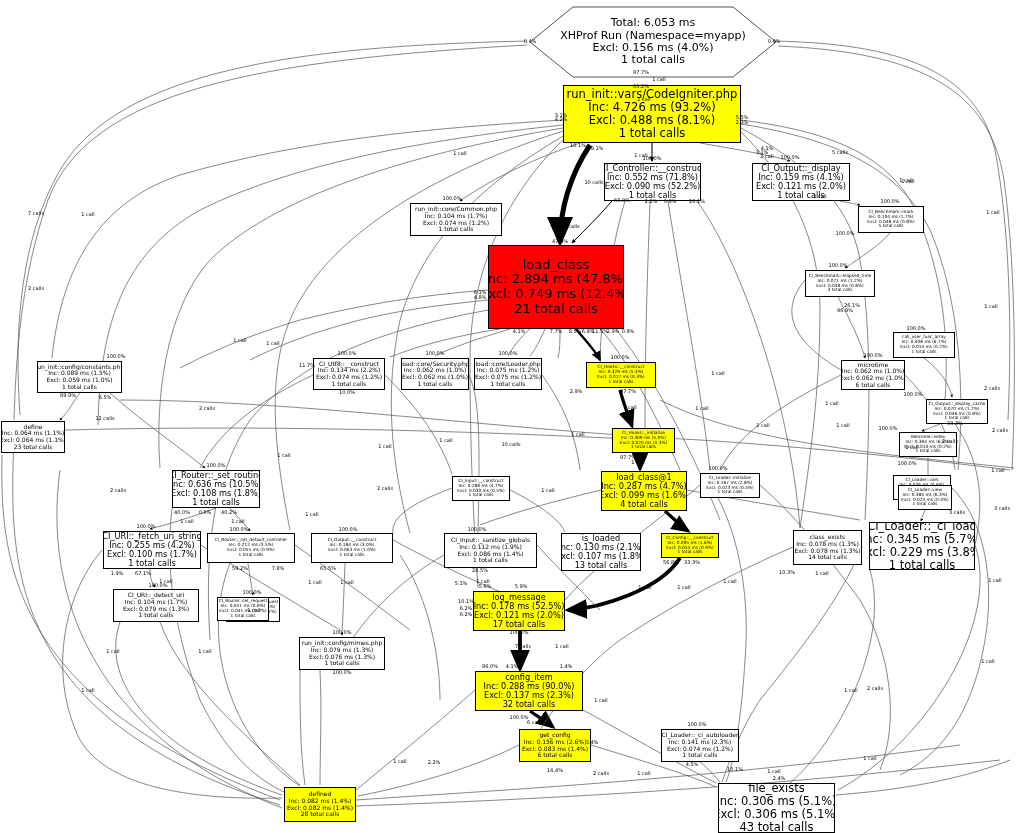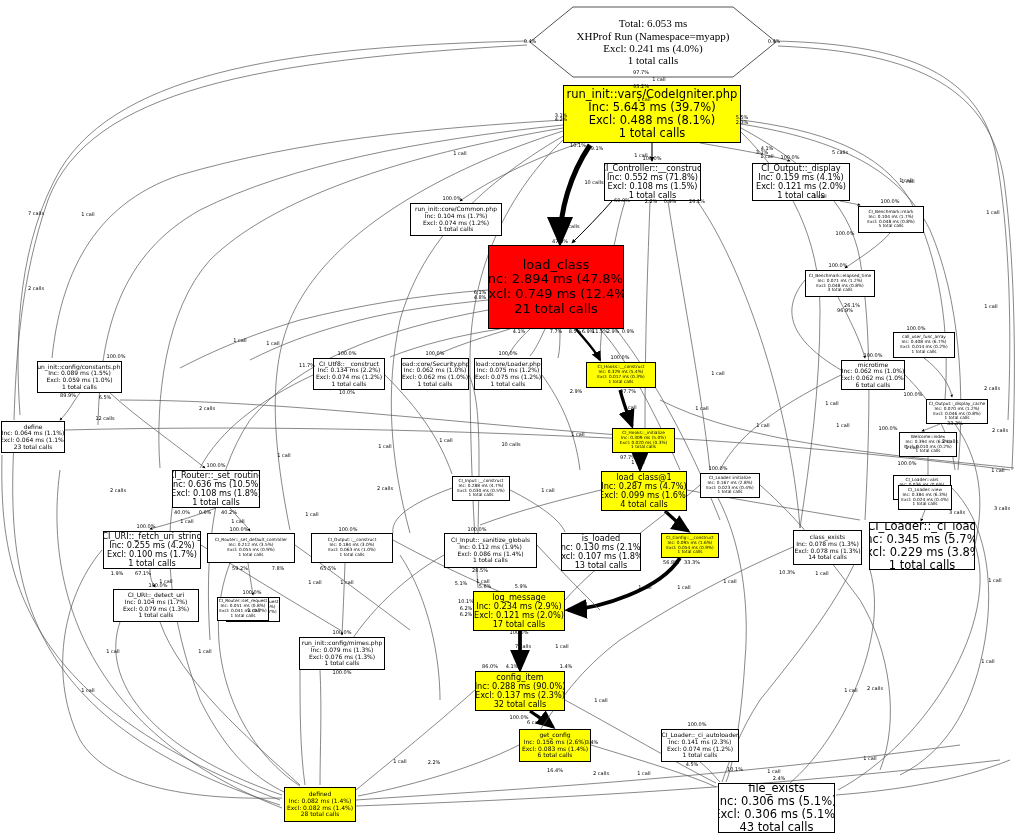--- a/index.html
+++ b/index.html
@@ -5,21 +5,21 @@
   html,body{margin:0;padding:0;background:#ffffff;}
   body{font-family:"DejaVu Sans","Liberation Sans",sans-serif;}
   #canvas{position:relative;width:1024px;height:833px;background:#fff;overflow:hidden;}
   #edges{position:absolute;left:0;top:0;width:1024px;height:833px;}
   .node{position:absolute;box-sizing:border-box;border:1px solid #000;background:#fff;
         display:flex;flex-direction:column;align-items:center;justify-content:center;
         text-align:center;color:#000;line-height:1.12;overflow:hidden;}
   .node .ln{display:block;white-space:nowrap;}
   .yellow{background:#ffff00;}
   .red{background:#ff0000;}
-  .hex{border:none;background:transparent;font-family:Liberation Serif, serif;}
+  .hex{border:none;background:transparent;}
   .hexsvg{position:absolute;left:0;top:0;}
   .hexlabel{position:relative;z-index:2;display:flex;flex-direction:column;
             align-items:center;justify-content:center;width:100%;height:100%;}
   .elab{position:absolute;font-size:5px;color:#000;white-space:nowrap;
         transform:translate(-50%,-50%);}
 </style>
 </head>
 <body>
 
 <div id="canvas">
@@ -159,36 +159,36 @@
     </g>
   </svg>
 
   <div class="node hex" style="left:529px;top:6px;width:248px;height:72px;">
     <svg class="hexsvg" width="248" height="72" viewBox="0 0 248 72" xmlns="http://www.w3.org/2000/svg">
       <polygon points="44,1 204,1 247,36 204,71 44,71 1,36" fill="#ffffff" stroke="#555555" stroke-width="1"></polygon>
     </svg>
     <div class="hexlabel" style="font-size:11px;">
       <span class="ln">Total: 6.053 ms</span>
       <span class="ln">XHProf Run (Namespace=myapp)</span>
-      <span class="ln">Excl: 0.241 ms (4.0%)</span>
+      <span class="ln">Excl: 0.156 ms (4.0%)</span>
       <span class="ln">1 total calls</span>
     </div>
   </div>
 
   <div id="nodes">
       <div class="node yellow" style="left: 563px; top: 85px; width: 178px; height: 58px; font-size: 11.5px;">
         <span class="ln">run_init::vars/CodeIgniter.php</span>
-        <span class="ln">Inc: 5.643 ms (39.7%)</span>
+        <span class="ln">Inc: 4.726 ms (93.2%)</span>
         <span class="ln">Excl: 0.488 ms (8.1%)</span>
         <span class="ln">1 total calls</span>
       </div>
       <div class="node " style="left: 604px; top: 163px; width: 97px; height: 38px; font-size: 8.2px;">
         <span class="ln">CI_Controller::__construct</span>
         <span class="ln">Inc: 0.552 ms (71.8%)</span>
-        <span class="ln">Excl: 0.108 ms (1.5%)</span>
+        <span class="ln">Excl: 0.090 ms (52.2%)</span>
         <span class="ln">1 total calls</span>
       </div>
       <div class="node " style="left: 752px; top: 163px; width: 98px; height: 38px; font-size: 8.2px;">
         <span class="ln">CI_Output::_display</span>
         <span class="ln">Inc: 0.159 ms (4.1%)</span>
         <span class="ln">Excl: 0.121 ms (2.0%)</span>
         <span class="ln">1 total calls</span>
       </div>
       <div class="node " style="left: 410px; top: 203px; width: 92px; height: 33px; font-size: 6px;">
         <span class="ln">run_init::core/Common.php</span>
@@ -377,31 +377,31 @@
         <span class="ln">1 total calls</span>
       </div>
       <div class="node " style="left: 217px; top: 597px; width: 52px; height: 24px; font-size: 4.3px;">
         <span class="ln">CI_Router::set_request</span>
         <span class="ln">Inc: 0.051 ms (0.8%)</span>
         <span class="ln">Excl: 0.041 ms (0.7%)</span>
         <span class="ln">1 total calls</span>
       </div>
       <div class="node yellow" style="left: 473px; top: 591px; width: 92px; height: 40px; font-size: 8.2px;">
         <span class="ln">log_message</span>
-        <span class="ln">Inc: 0.234 ms (2.9%)</span>
+        <span class="ln">Inc: 0.178 ms (52.5%)</span>
         <span class="ln">Excl: 0.121 ms (2.0%)</span>
         <span class="ln">17 total calls</span>
       </div>
       <div class="node " style="left: 299px; top: 637px; width: 86px; height: 33px; font-size: 6px;">
         <span class="ln">run_init::config/mimes.php</span>
         <span class="ln">Inc: 0.079 ms (1.3%)</span>
         <span class="ln">Excl: 0.076 ms (1.3%)</span>
         <span class="ln">1 total calls</span>
       </div>
-      <div class="node yellow" style="left: 475px; top: 671px; width: 90px; height: 40px; font-size: 8.2px;">
+      <div class="node yellow" style="left: 475px; top: 671px; width: 108px; height: 40px; font-size: 8.2px;">
         <span class="ln">config_item</span>
         <span class="ln">Inc: 0.288 ms (90.0%)</span>
         <span class="ln">Excl: 0.137 ms (2.3%)</span>
         <span class="ln">32 total calls</span>
       </div>
       <div class="node yellow" style="left: 519px; top: 729px; width: 72px; height: 33px; font-size: 6px;">
         <span class="ln">get_config</span>
         <span class="ln">Inc: 0.156 ms (2.6%)</span>
         <span class="ln">Excl: 0.083 ms (1.4%)</span>
         <span class="ln">6 total calls</span>

